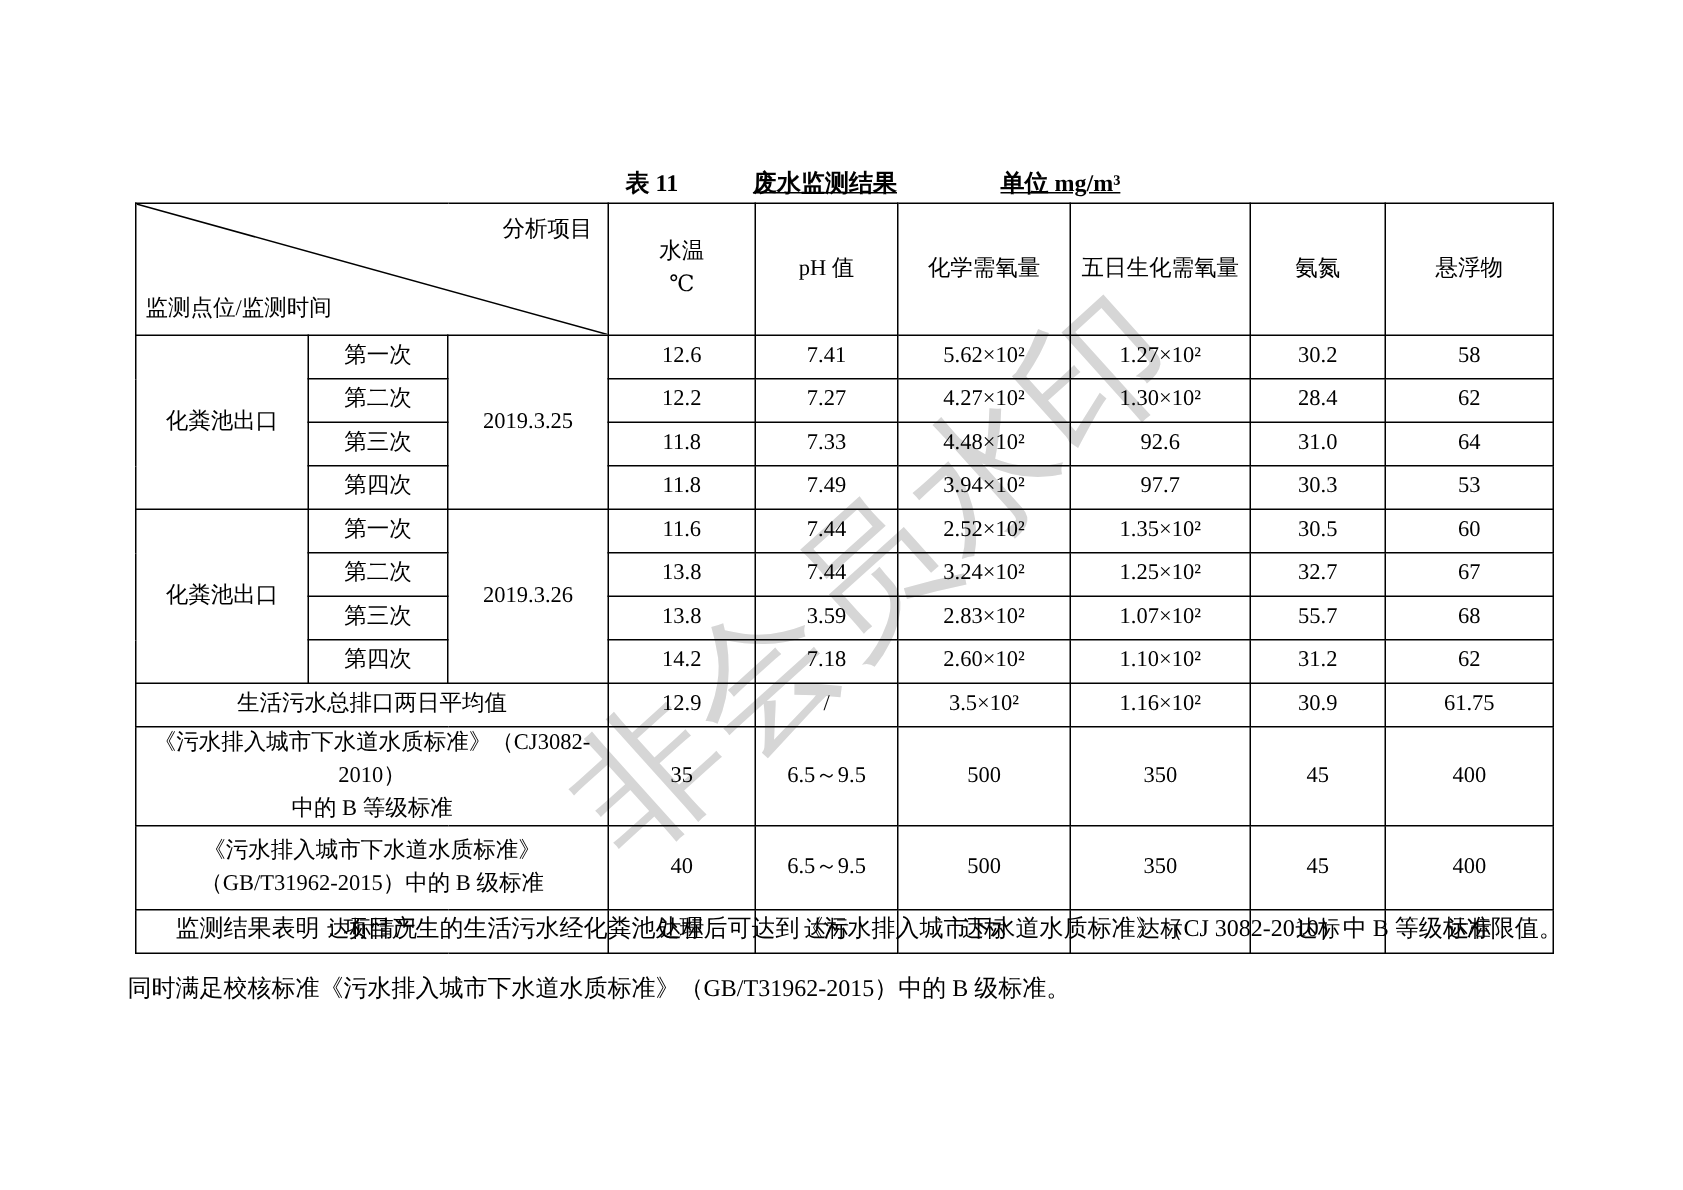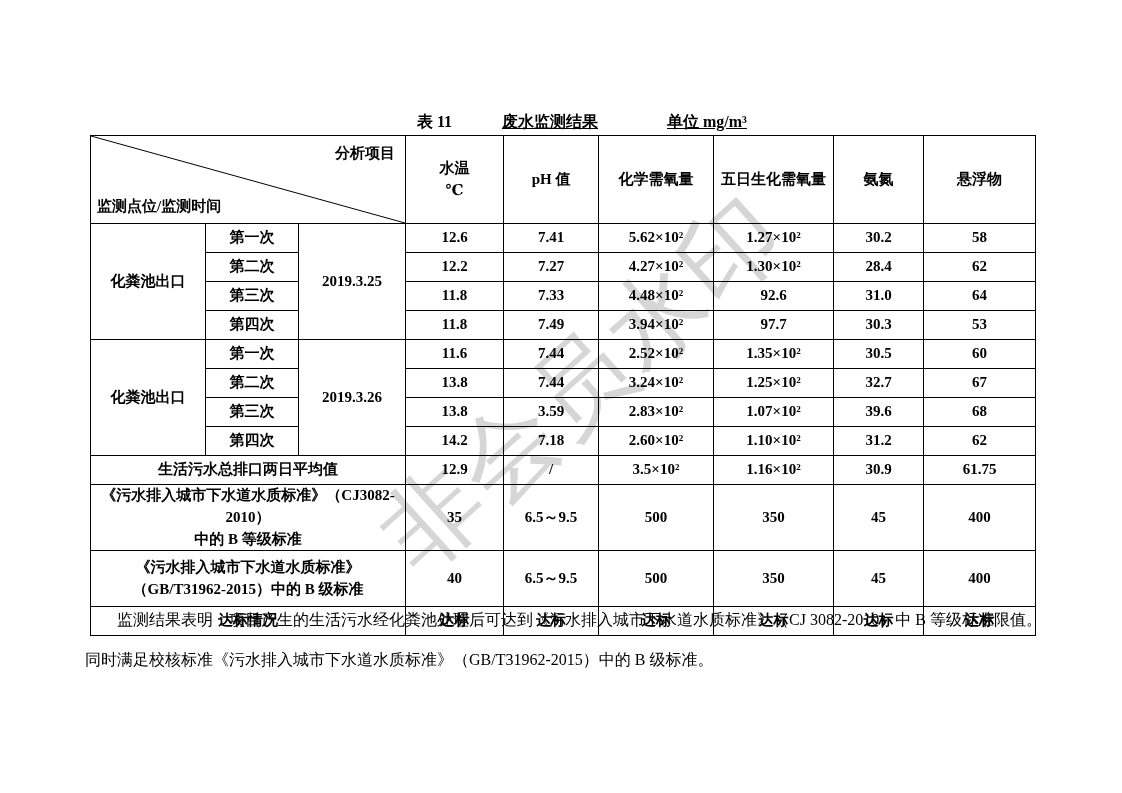--- a/index.html
+++ b/index.html
@@ -47,21 +47,20 @@
   .t-name { left: 400px; text-decoration: underline; }
   .t-unit { left: 565px; text-decoration: underline; }
 
   table.data-table {
     position: absolute;
     left: 90px;
     top: 135px;
     width: 945px;
     border-collapse: collapse;
     table-layout: fixed;
-    font-weight: bold;
   }
   .data-table td {
     border: 1px solid #000;
     text-align: center;
     vertical-align: middle;
     font-size: 15px;
     padding: 0 2px;
     white-space: pre-line;
     line-height: 1.45;
     overflow: hidden;
@@ -191,21 +190,21 @@
           <td>1.25×10²</td>
           <td>32.7</td>
           <td>67</td>
         </tr>
         <tr class="h-data">
           <td>第三次</td>
           <td>13.8</td>
           <td>3.59</td>
           <td>2.83×10²</td>
           <td>1.07×10²</td>
-          <td>39.6</td>
+          <td>55.7</td>
           <td>68</td>
         </tr>
         <tr class="h-data">
           <td>第四次</td>
           <td>14.2</td>
           <td>7.18</td>
           <td>2.60×10²</td>
           <td>1.10×10²</td>
           <td>31.2</td>
           <td>62</td>

